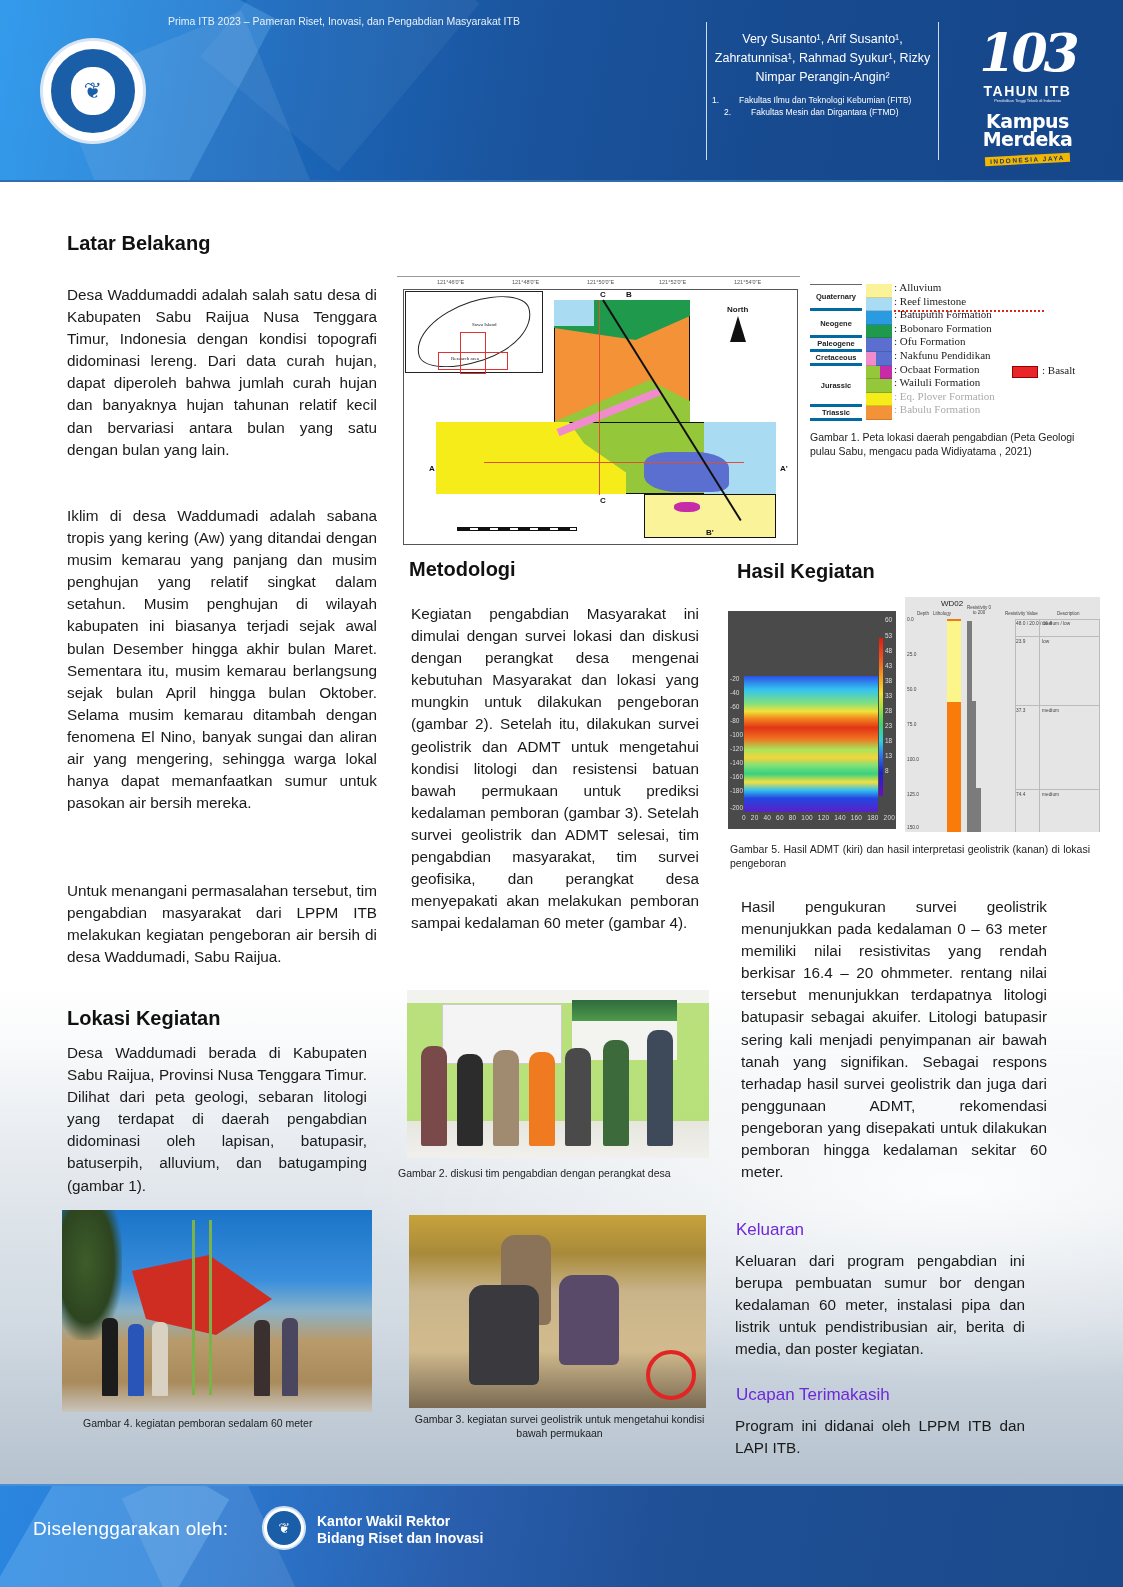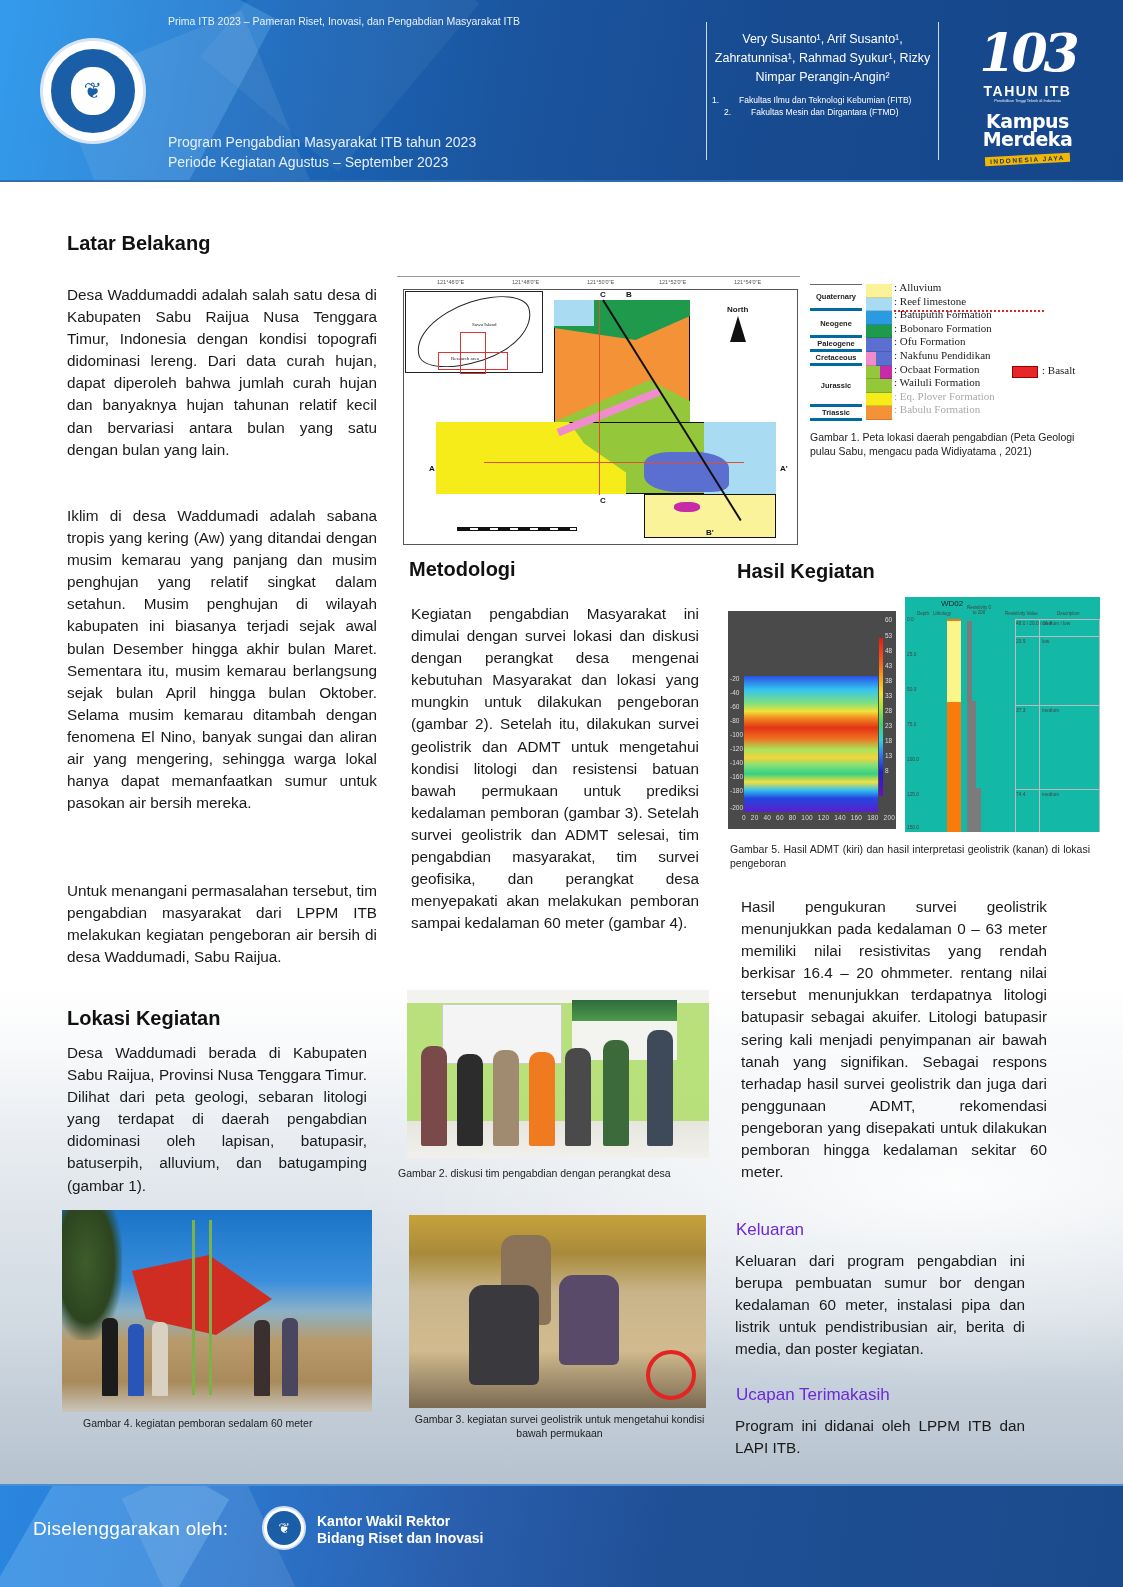--- a/index.html
+++ b/index.html
@@ -97,21 +97,21 @@
   .admt .plot { position:absolute; left: 16px; top: 65px; width: 134px; height: 136px;
     background: linear-gradient(180deg,
       #2b50e6 0%, #34c4f0 10%, #7fe07f 20%, #f1e23a 26%, #f28a20 31%, #e23414 38%, #f07020 46%, #a8e35a 54%, #f4d53a 60%, #7de07a 66%, #38d080 72%, #f4e040 78%, #33bff0 84%, #2346e0 90%, #5a20c8 100%); }
   .admt .cbar { position:absolute; left: 151px; top: 27px; width: 4px; height: 158px;
     background: linear-gradient(180deg, #e51a10 0%, #f06020 15%, #f5a020 25%, #f4e030 35%, #9ce040 45%, #40d070 55%, #30d0e0 65%, #2a70f0 75%, #1c20d0 85%, #6a10c0 100%); }
   .admt .ctick { position:absolute; left: 157px; font-size: 6.5px; color:#ddd; }
   .admt .ytick { position:absolute; left: 2px; font-size: 6.5px; color:#ddd; }
   .admt .xticks { position:absolute; left: 14px; top: 203px; font-size: 6.5px; color:#ddd; letter-spacing: 0.2px; word-spacing: 3px; }
 
   
-  .wd { position:absolute; left: 905px; top: 597px; width: 195px; height: 235px; background: #14b8a6; }
+  .wd { position:absolute; left: 905px; top: 597px; width: 195px; height: 235px; background: #e5e5e5; }
   .wd .title { position:absolute; left: 36px; top: 2px; font-size: 8px; color:#222; }
   .wd .colhdr { position:absolute; top: 14px; font-size: 4.5px; color:#444; }
   .wd .depth { position:absolute; left: 2px; font-size: 4.8px; color:#444; }
   .wd .lith-top { position:absolute; left: 42px; top: 22px; width: 14px; height: 83px; background: #fbf58a; border-top: 2px solid #f07a10; }
   .wd .lith-bot { position:absolute; left: 42px; top: 105px; width: 14px; height: 130px; background: #f97c0a; }
   .wd .res-bar { position:absolute; background:#7b7b7b; }
   .wd .vline { position:absolute; top: 22px; width: 1px; height: 213px; background: #bbb; }
   .wd .hline { position:absolute; left: 110px; width: 85px; height: 1px; background: #bbb; }
   .wd .val { position:absolute; left: 111px; font-size: 4.8px; color:#444; }
   .wd .desc { position:absolute; left: 137px; font-size: 4.8px; color:#444; }
@@ -164,24 +164,20 @@
   <div class="facet3"></div>
 
   <div class="itb-logo">
     <div class="ring">
       <div class="inner">❦</div>
     </div>
     <span class="year">1920</span>
   </div>
 
   <div class="hdr-sub">Prima ITB 2023 – Pameran Riset, Inovasi, dan Pengabdian Masyarakat ITB</div>
-  <div class="hdr-prog">
-    <div>Program Pengabdian Masyarakat ITB tahun 2023</div>
-    <div>Periode Kegiatan Agustus – September 2023</div>
-  </div>
 
   <div class="hdr-div1"></div>
   <div class="authors">Very Susanto¹, Arif Susanto¹, Zahratunnisa¹, Rahmad Syukur¹, Rizky Nimpar Perangin-Angin²</div>
   <div class="affil">
     <div>
         <span>1.</span>
         <span>Fakultas Ilmu dan Teknologi Kebumian (FITB)</span>
       </div>
     <div>
         <span>2.</span>

